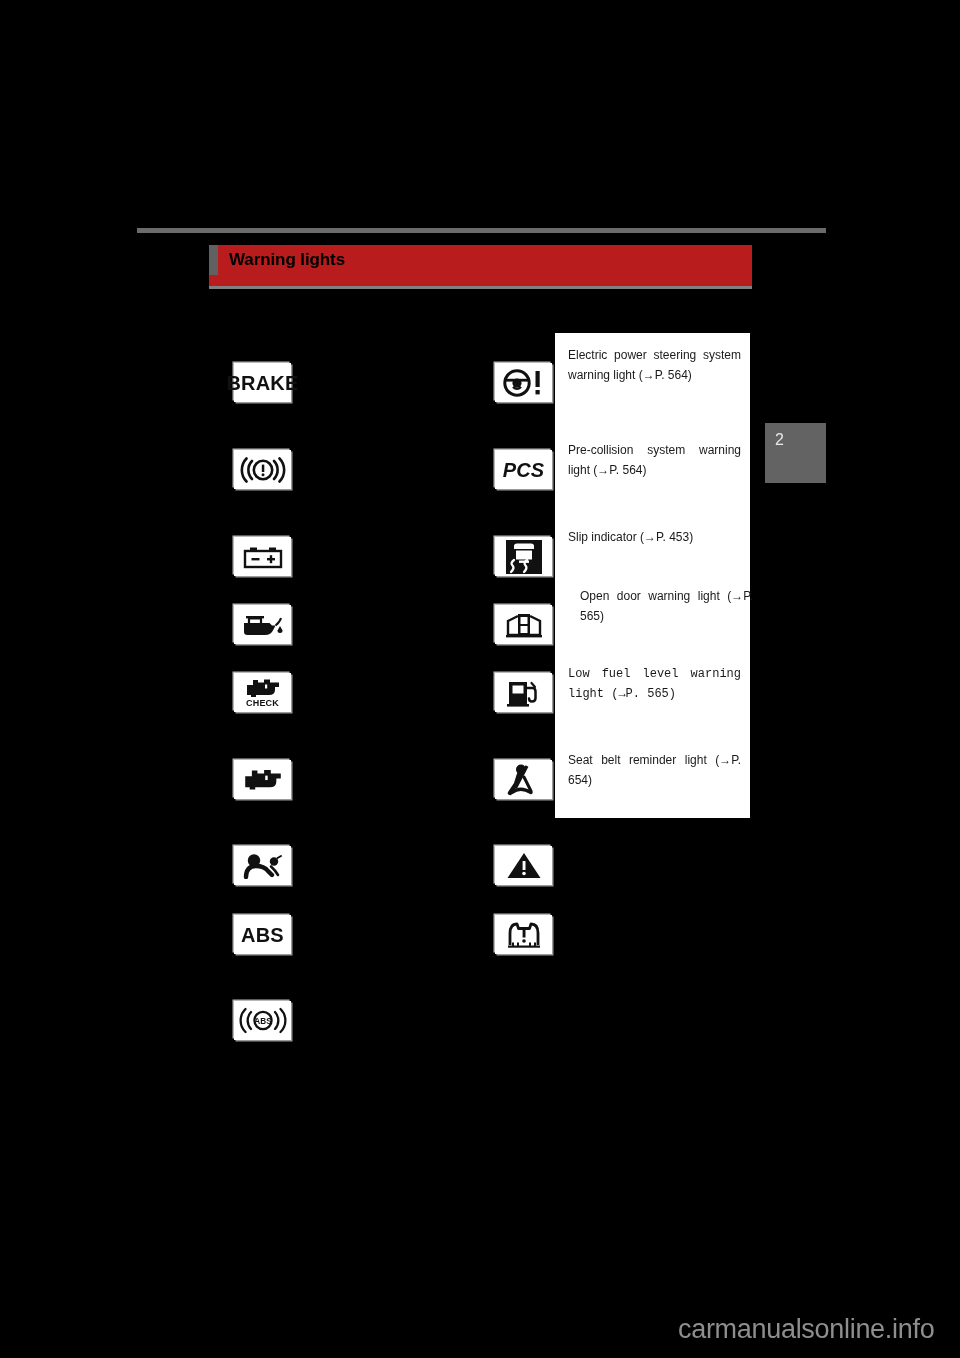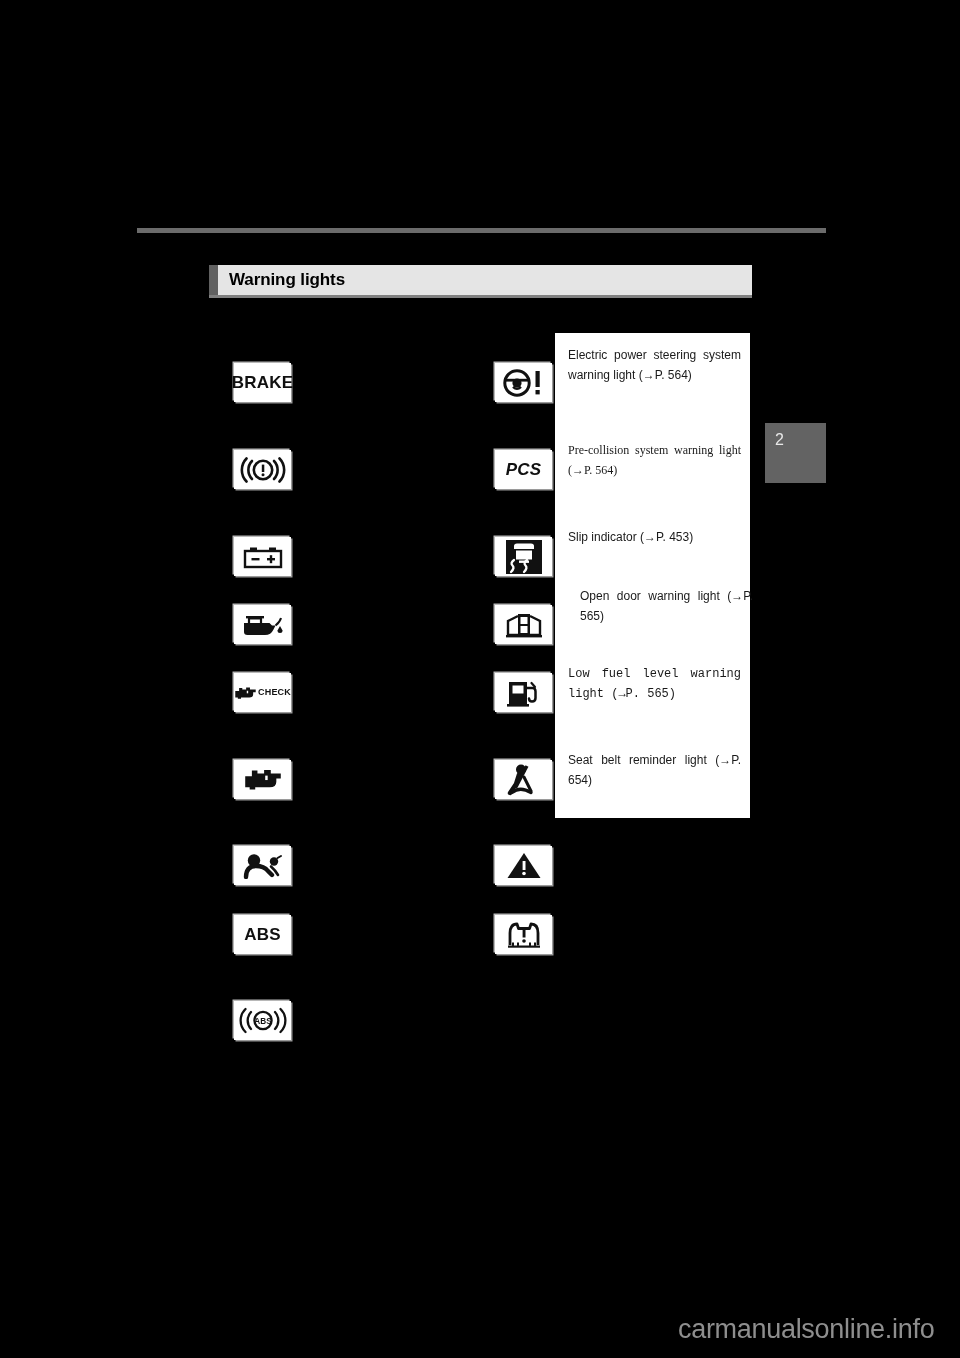--- a/index.html
+++ b/index.html
@@ -24,24 +24,23 @@
     width: 689px;
     height: 5px;
     background: #6b6b6b;
   }
 
   .section-header {
     position: absolute;
     left: 209px;
     top: 245px;
     width: 543px;
-    height: 30px;
-    background: #e5e5e5;
+    height: 41px;
+    background: #b91c1c;
     box-shadow: 0 3px 0 0 #808080;
-    margin-top: 20px;
   }
   .section-header .stripe {
     position: absolute;
     left: 0;
     top: 0;
     width: 9px;
     height: 30px;
     background: #616161;
   }
   .section-header .title {
@@ -111,35 +110,35 @@
     background: #ffffff;
     box-shadow: 1.5px 1.5px 0 0 #9a9a9a,
                 -1.5px -1.5px 0 0 #b8b8b8;
     display: flex;
     align-items: center;
     justify-content: center;
     box-sizing: border-box;
   }
   .tile svg { display: block; }
   .tile .txt {
-    font-size: 17px;
+    font-size: 20px;
     font-weight: bold;
     color: #111111;
     letter-spacing: 0.2px;
     line-height: 1;
   }
   .tile .txt-small {
     font-size: 9px;
     font-weight: bold;
     color: #111111;
     letter-spacing: 0.2px;
     line-height: 1;
   }
   .tile.col-check {
-    flex-direction: row;
+    flex-direction: column;
     justify-content: center;
     gap: 1px;
   }
   .tile.inverted { background: #ffffff; }
 </style>
 </head>
 <body>
 
 <div class="top-rule"></div>
 
@@ -308,21 +307,21 @@
     <rect x="5" y="25.5" width="32" height="2.2" fill="#111"></rect>
     <rect x="9" y="22.5" width="2" height="3.4" fill="#111"></rect>
     <rect x="14" y="22.5" width="2" height="3.4" fill="#111"></rect>
     <rect x="26" y="22.5" width="2" height="3.4" fill="#111"></rect>
     <rect x="31" y="22.5" width="2" height="3.4" fill="#111"></rect>
   </svg>
 </div>
 
 <div class="desc-text" style="top:345px;">Electric power steering system warning light (→P. 564)</div>
 
-<div class="desc-text" style="top:440px;font-family:Liberation Serif, serif;">Pre-collision system warning light (→P. 564)</div>
+<div class="desc-text" style="top:440px;">Pre-collision system warning light (→P. 564)</div>
 
 <div class="desc-text" style="top:527px;">Slip indicator (→P. 453)</div>
 
 <div class="desc-text" style="top:586px;margin-left:12px;">Open door warning light (→P. 565)</div>
 
 <div class="desc-text" style="top:664px;font-family:Liberation Mono, monospace;">Low fuel level warning light (→P. 565)</div>
 
 <div class="desc-text" style="top:750px;">Seat belt reminder light (→P. 654)</div>
 
 <div class="watermark">carmanualsonline.info</div>

